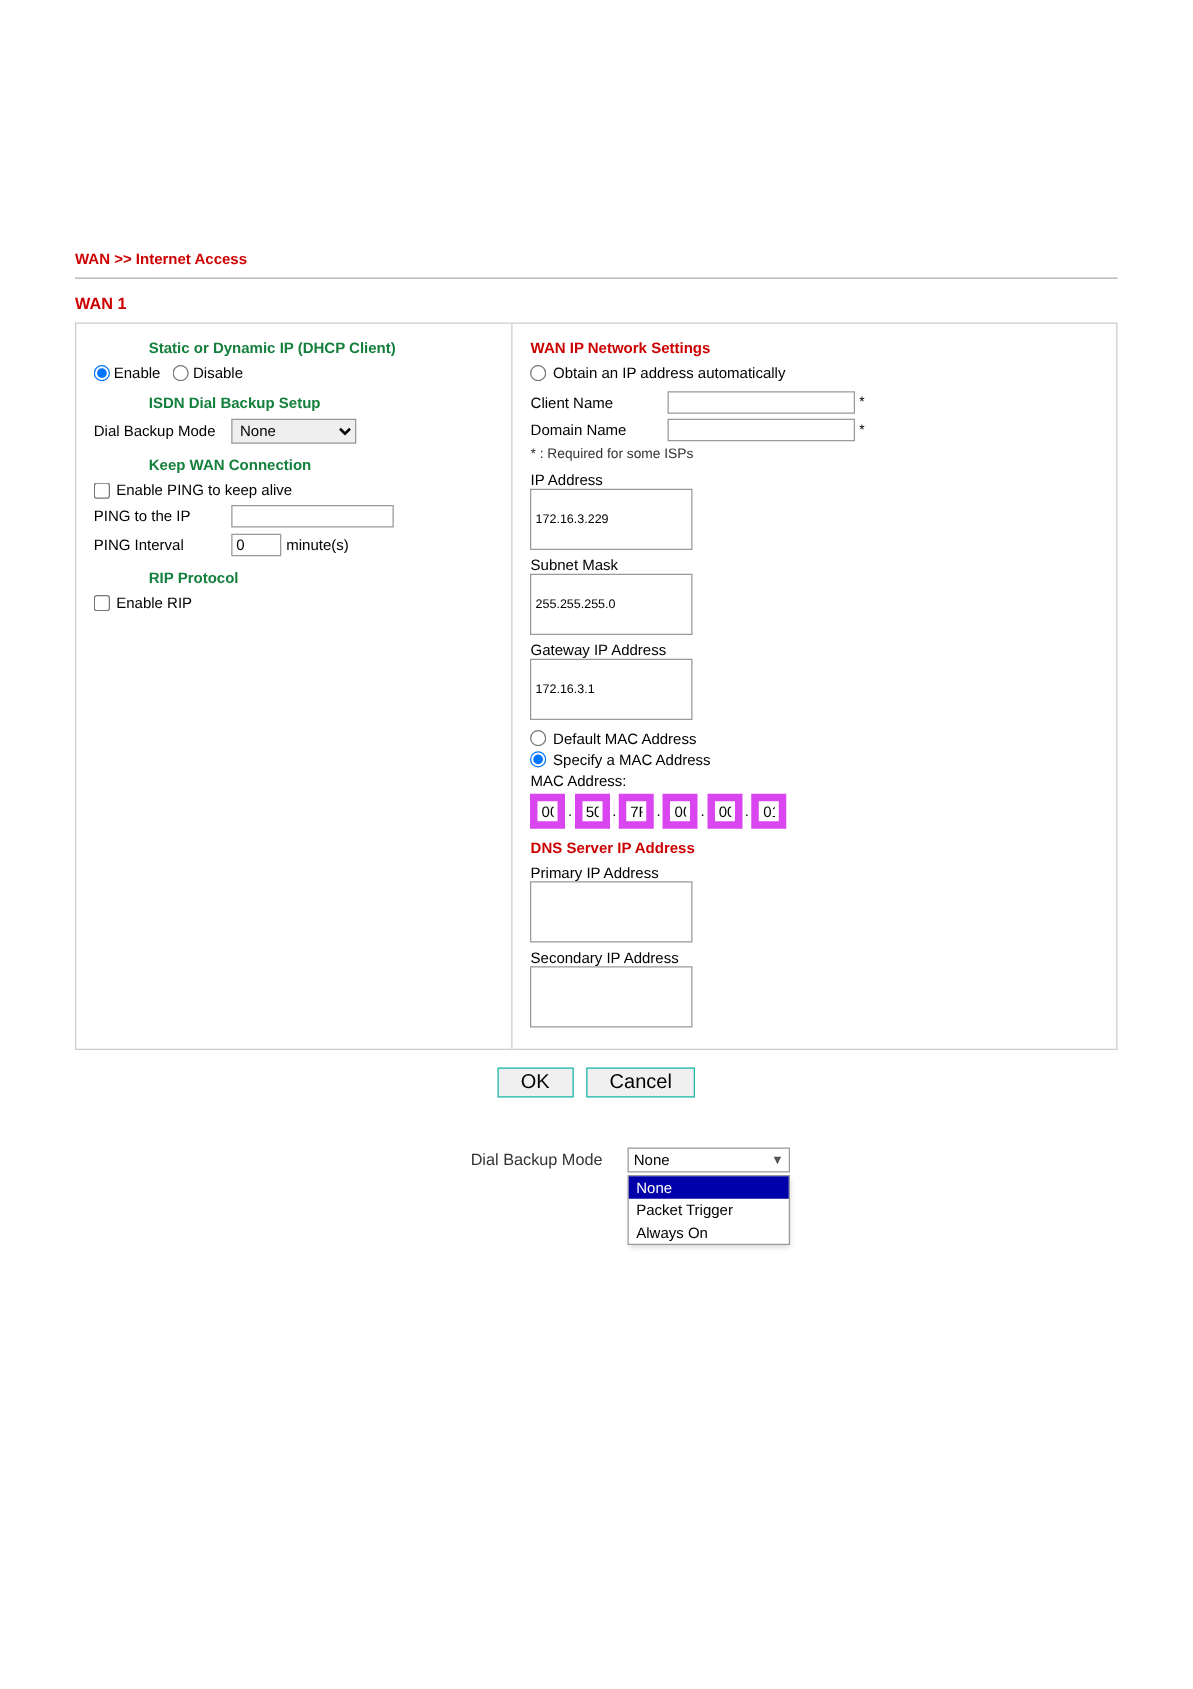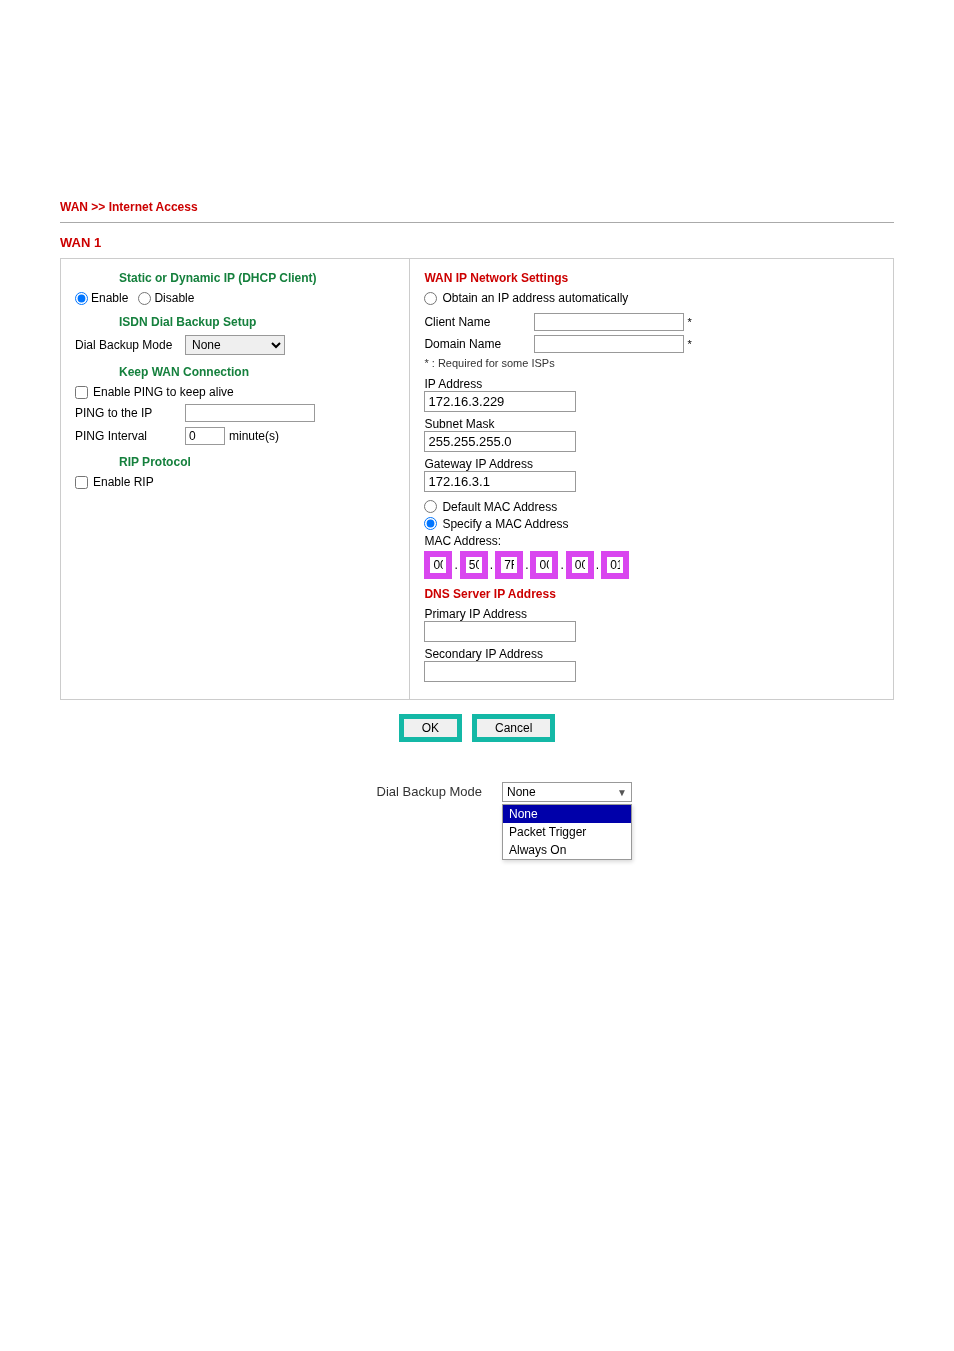--- a/index.html
+++ b/index.html
@@ -166,24 +166,24 @@
       display: flex;
       align-items: flex-start;
       margin-bottom: 5px;
       font-size: 12px;
       flex-direction: column;
     }
     .ip-label {
       width: 130px;
     }
     input[type="text"].ip-input {
-      font-size: 13px;
-      padding: 2px 3px;
-      border: 1px solid #999;
-      width: 152px;
+      font-size: 10px;
+      padding: 18px 3px;
+      border: 1px solid #999;
+      width: 130px;
     }
     .mac-section {
       margin-top: 8px;
       margin-bottom: 8px;
     }
     .mac-radio-row {
       display: flex;
       align-items: flex-start;
       gap: 5px;
       margin-bottom: 3px;
@@ -205,23 +205,23 @@
       font-size: 12px;
     }
     .button-row {
       display: flex;
       gap: 10px;
       justify-content: center;
       margin-top: 14px;
       margin-bottom: 30px;
     }
     button.form-btn {
-      font-size: 12px;
+      font-size: 16px;
       padding: 2px 18px;
-      border: 5px solid #14b8a6;
+      border: 1px solid #14b8a6;
       background: #f0f0f0;
       cursor: pointer;
     }
     
     .dropdown-demo-area {
       display: flex;
       align-items: flex-start;
       justify-content: center;
       gap: 20px;
       margin-top: 40px;

